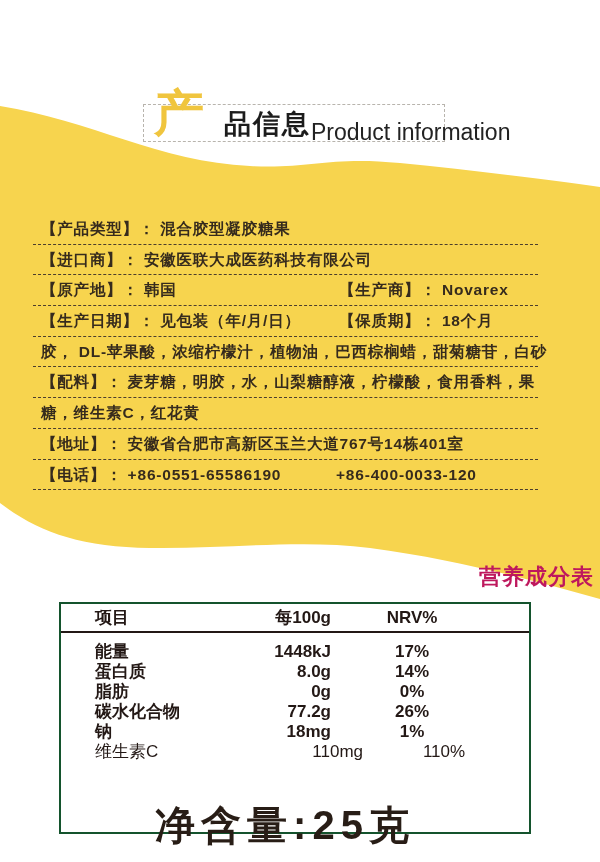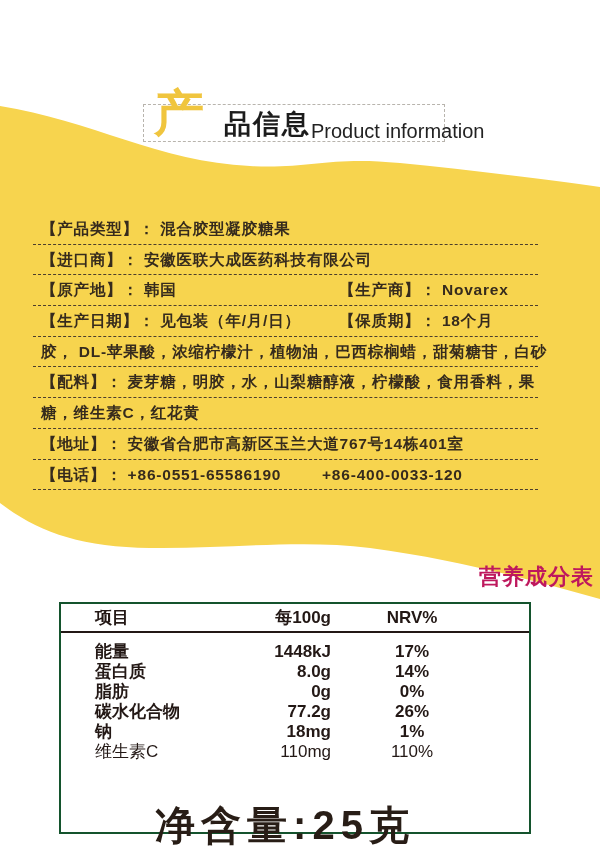--- a/index.html
+++ b/index.html
@@ -18,50 +18,50 @@
   }
   .title-accent{
     position:absolute;left:154px;top:88px;font-size:50px;line-height:1;
     font-weight:700;color:#F0C53E;
   }
   .title-cn{
     position:absolute;left:224px;top:110px;font-size:27px;line-height:1.1;
     font-weight:600;letter-spacing:2px;color:#1c1c1c;white-space:nowrap;
   }
   .title-en{
-    position:absolute;left:311px;top:119px;font-size:20px;line-height:1.2;
+    position:absolute;left:311px;top:119px;font-size:23px;line-height:1.2;
     font-weight:400;color:#222222;white-space:nowrap;
   }
   
   .info{position:absolute;left:33px;top:214px;width:505px;}
   .info-line{
     position:relative;height:30.7px;line-height:30.7px;
     border-bottom:1px dashed #4c3e2d;
     padding-left:8px;font-size:15.5px;font-weight:600;
     letter-spacing:0.8px;color:#362b1d;white-space:nowrap;box-sizing:border-box;
   }
   .info-line .r{position:absolute;left:306px;top:0;}
-  .info-line .r.phone{left:289px;}
+  .info-line .r.phone{left:303px;}
   
   .nutrition-title{
     position:absolute;left:0;top:562px;width:594px;text-align:right;
     font-size:22px;font-weight:700;letter-spacing:1px;color:#be185d;
   }
   .ntable{
     position:absolute;left:59px;top:602px;width:472px;height:232px;
     border:2px solid #14532d;box-sizing:border-box;background:transparent;
     color:#231815;
   }
   .thead{
     display:flex;height:27px;line-height:27px;
     border-bottom:2px solid #231815;font-size:17px;font-weight:700;
   }
   .tbody{padding-top:9px;}
   .trow{display:flex;height:20px;line-height:20px;font-size:17px;font-weight:700;}
-  .trow.regular{font-weight:400;}
+  .trow.regular{font-weight:400;gap:32px;}
   .c1{width:158px;padding-left:34px;box-sizing:border-box;text-align:left;}
   .c2{width:112px;text-align:right;}
   .c3{flex:1;text-align:center;padding-right:36px;box-sizing:border-box;}
   
   .net-weight{
     position:absolute;left:0;top:798px;width:570px;text-align:center;
     font-size:40px;font-weight:700;letter-spacing:6px;color:#281d16;
     white-space:nowrap;
   }
 </style>

